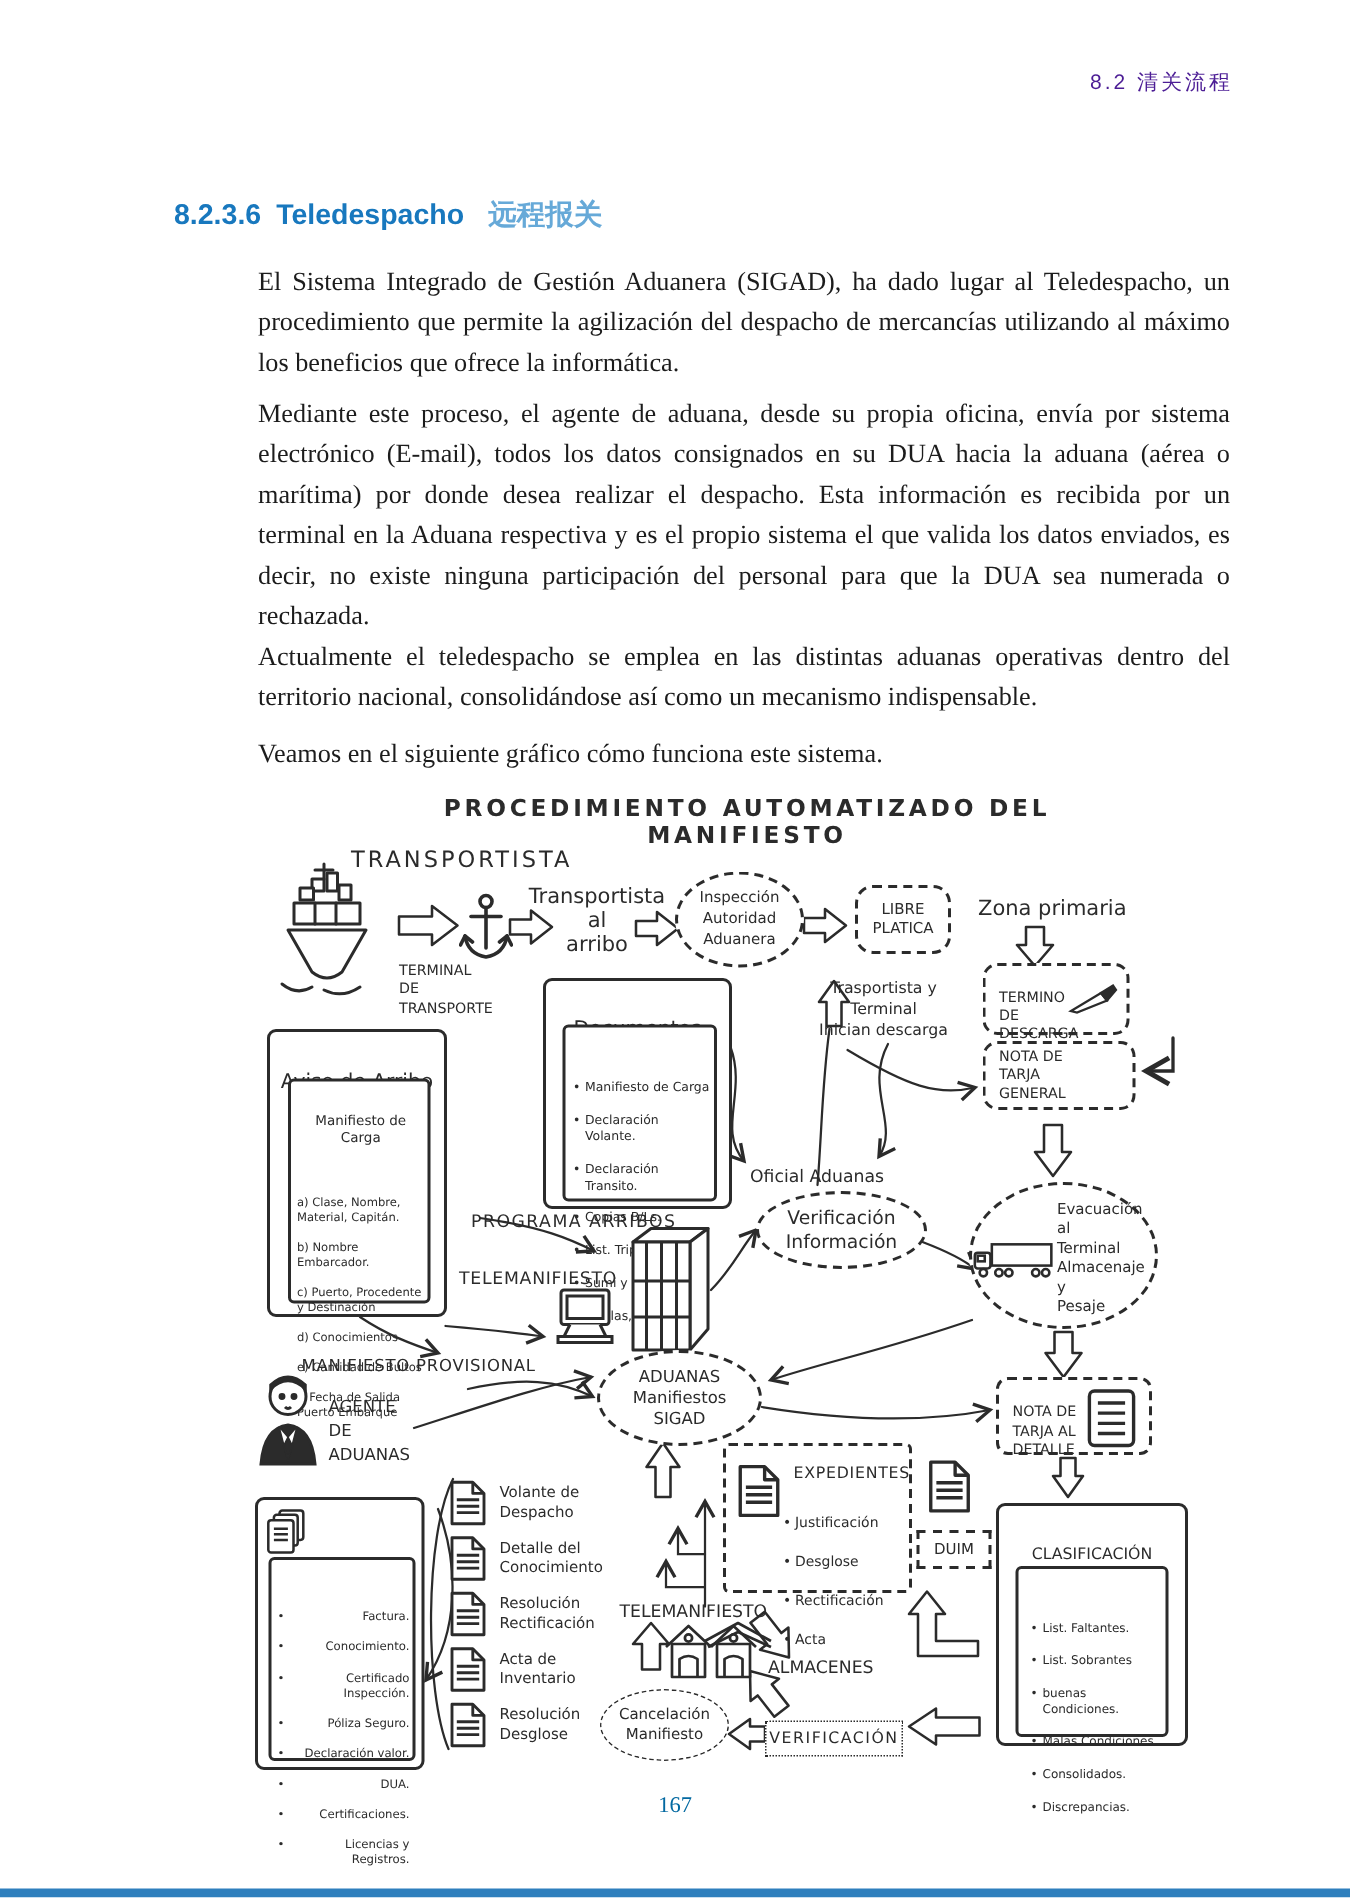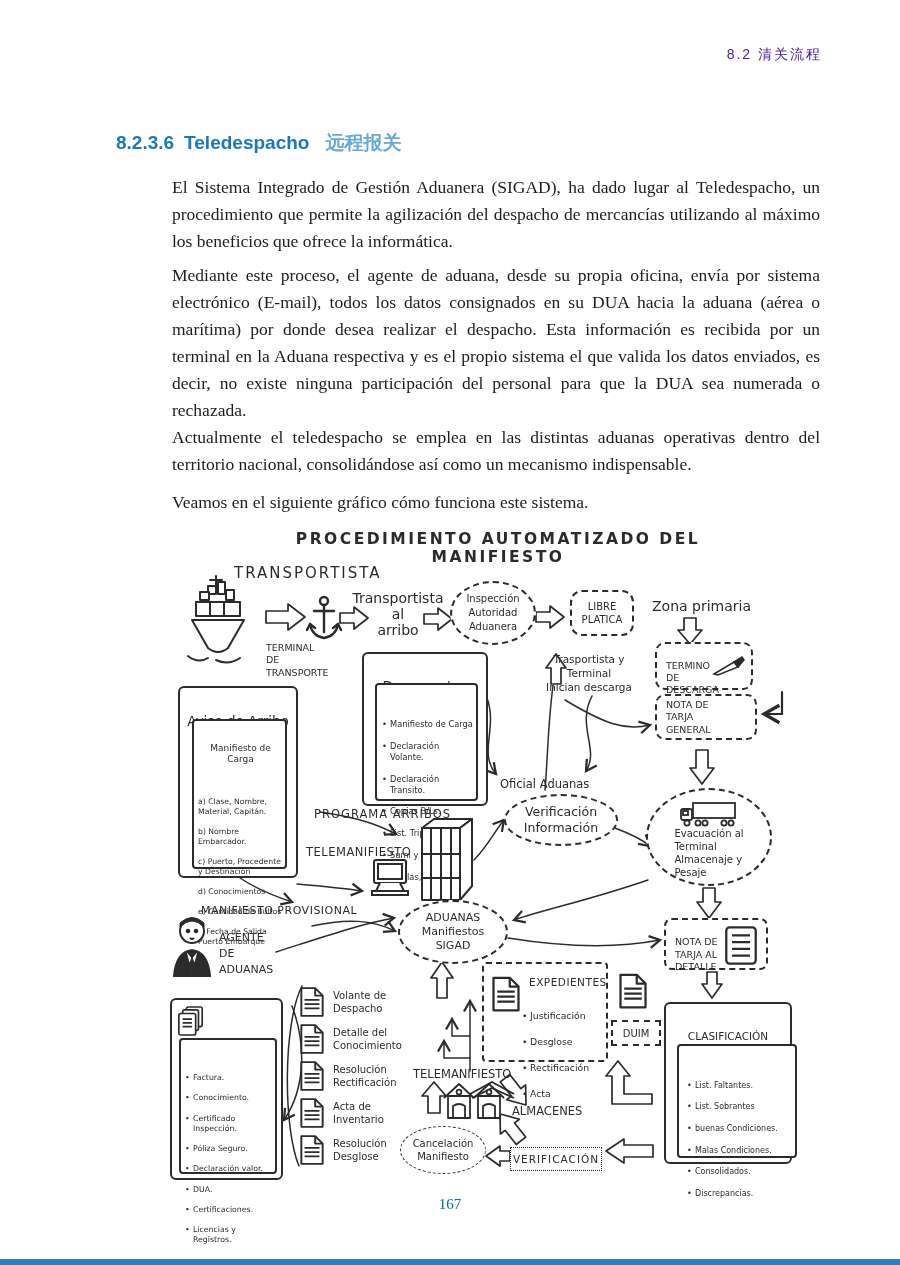--- a/index.html
+++ b/index.html
@@ -238,21 +238,21 @@
 
     <svg class="d-el" style="left:418px; top:288px;" width="58" height="90" viewBox="0 0 58 90">
       <g fill="#fff" stroke="#2b2b2b" stroke-width="2" stroke-linejoin="round">
         <polygon points="4,12 16,3 54,3 42,12"></polygon>
         <polygon points="42,12 54,3 54,70 42,84"></polygon>
         <rect x="4" y="12" width="38" height="72"></rect>
         <path fill="none" d="M13 12 L13 84 M23 12 L23 84 M33 12 L33 84 M4 38 L42 38 M4 62 L42 62"></path>
       </g>
     </svg>
 
-    <div class="d-el d-ell" style="left:646px; top:260px; width:126px; height:98px; flex-direction:column; font-size:10px; line-height:1.3; text-align:left; padding-top:4px;">
+    <div class="d-el d-ell" style="left:646px; top:260px; width:126px; height:98px; font-size:10px; line-height:1.3; text-align:left; padding-top:4px;">
       <svg width="60" height="28" viewBox="0 0 60 28">
         <g fill="#fff" stroke="#2b2b2b" stroke-width="1.8">
           <rect x="2" y="10" width="11" height="11" rx="2"></rect>
             <rect x="4" y="12" width="5" height="4"></rect>
           <rect x="14" y="4" width="42" height="15"></rect>
           <circle cx="8" cy="24" r="2.6"></circle>
             <circle cx="19" cy="24" r="2.6"></circle>
             <circle cx="26" cy="24" r="2.6"></circle>
             <circle cx="45" cy="24" r="2.6"></circle>
             <circle cx="52" cy="24" r="2.6"></circle>
@@ -294,21 +294,21 @@
       <svg style="position:absolute; right:8px; top:5px;" width="34" height="41">
           <use href="#i-pad"></use>
         </svg>
     </div>
 
     <div class="d-el d-box" style="left:170px; top:470px; width:113px; height:182px;">
       <svg style="position:absolute; left:5px; top:5px;" width="28" height="32">
           <use href="#i-stack"></use>
         </svg>
       <div style="margin:10px 0 0 40px; font-size:12px; letter-spacing:3px;">LEGAJO</div>
-      <div class="inner" style="left:7px; top:38px; width:98px; height:136px; padding:4px 2px 0 4px;">
+      <div class="inner" style="left:7px; top:38px; width:98px; height:136px; padding:4px 2px 0 4px;text-align:right;">
         <ul style="font-size:7.8px; line-height:1.3;">
           <li>Factura.</li>
           <li>Conocimiento.</li>
           <li>Certificado Inspección.</li>
           <li>Póliza Seguro.</li>
           <li>Declaración valor.</li>
           <li>DUA.</li>
           <li>Certificaciones.</li>
           <li>Licencias y Registros.</li>
         </ul>
@@ -356,21 +356,21 @@
     </div>
 
     <svg class="d-el" style="left:618px; top:440px;" width="30" height="46" viewBox="0 0 24 30">
         <use href="#i-doc"></use>
       </svg>
     <div class="d-el" style="left:611px; top:492px; width:50px; height:26px; border:2px dashed #2b2b2b; display:flex; align-items:center; justify-content:center; font-size:10px; background:#fff;">DUIM</div>
 
     <div class="d-el d-box" style="left:664px; top:474px; width:128px; height:162px;">
       <div style="text-align:center; font-size:10.5px; margin-top:7px; line-height:1.3; white-space:pre-line;">CLASIFICACIÓN
 DE BULTOS</div>
-      <div class="inner" style="left:11px; top:40px; width:120px; height:114px; padding:5px 2px 0 8px;">
+      <div class="inner" style="left:11px; top:40px; width:102px; height:114px; padding:5px 2px 0 8px;">
         <ul style="font-size:8px; line-height:1.35;">
           <li>List. Faltantes.</li>
           <li>List. Sobrantes</li>
           <li>buenas Condiciones.</li>
           <li>Malas Condiciones.</li>
           <li>Consolidados.</li>
           <li>Discrepancias.</li>
         </ul>
       </div>
     </div>

